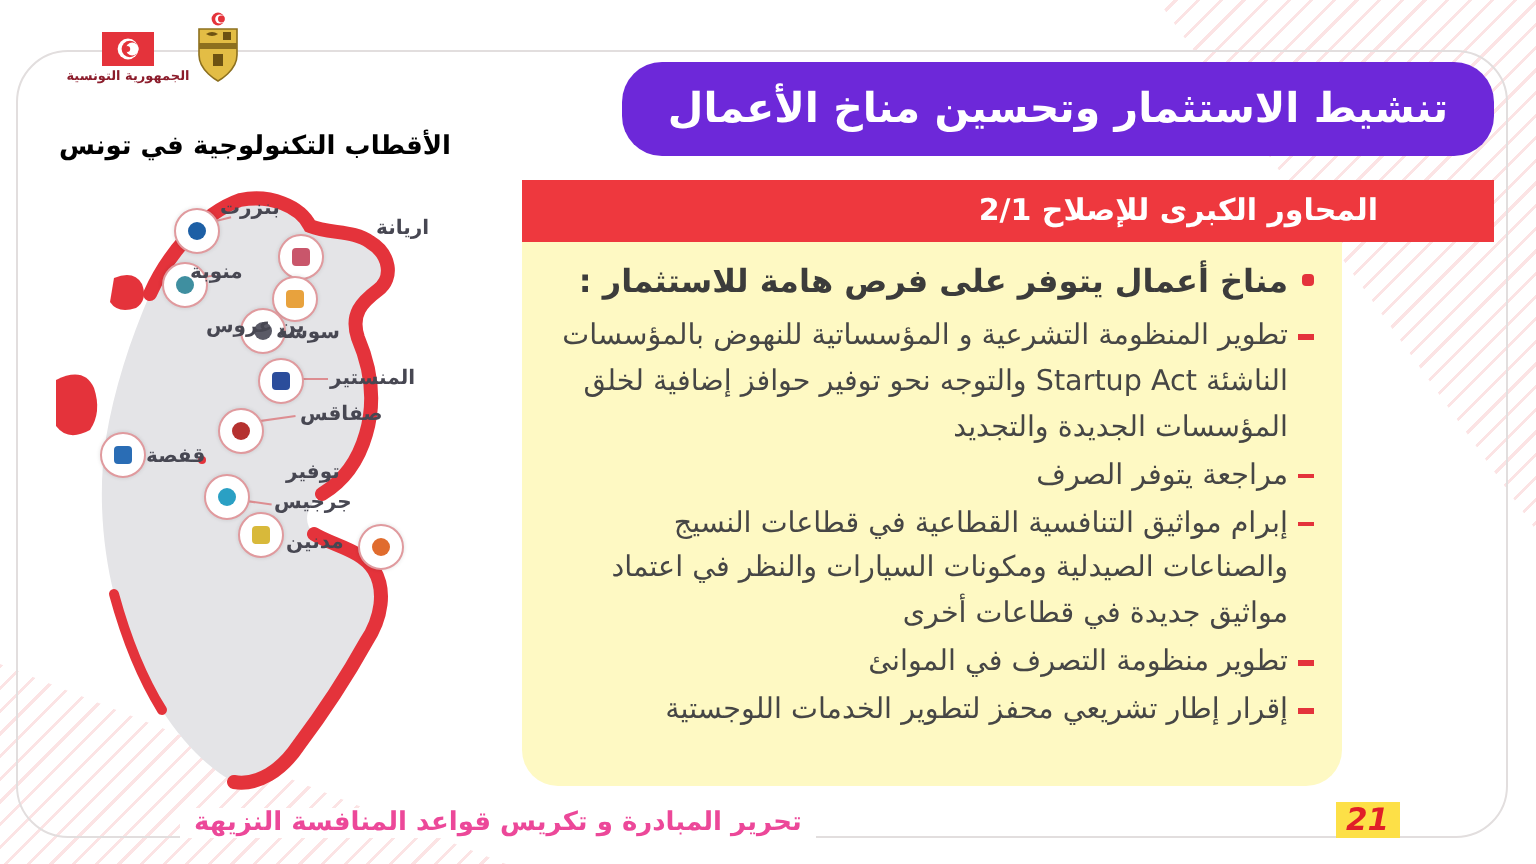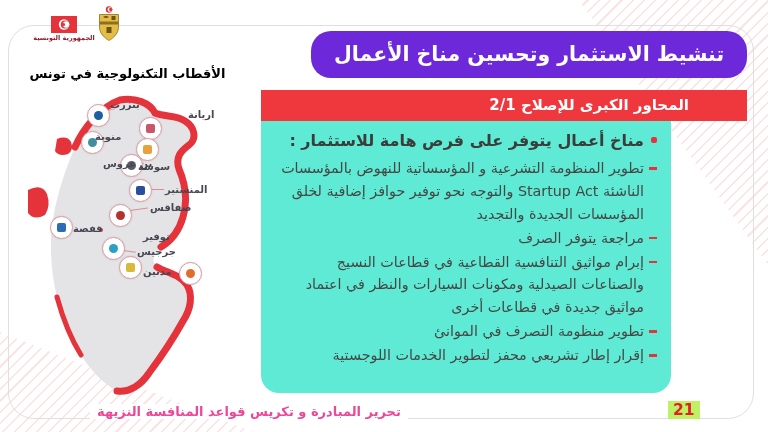--- a/index.html
+++ b/index.html
@@ -26,21 +26,21 @@
   .title-banner{left:311px;top:31px;width:436px;height:47px;background:#6d28d9;
     border-radius:20px;color:#fff;font-size:20.5px;font-weight:bold;line-height:47px;
     text-align:center;direction:rtl;z-index:3;}
   .subtitle-bar{left:261px;top:90px;width:486px;height:31px;background:#ee383e;
     color:#fff;font-size:15px;font-weight:bold;line-height:31px;direction:rtl;
     text-align:right;padding-right:0;box-sizing:border-box;z-index:3;}
   .subtitle-bar span{display:inline-block;padding-left:58px;direction:rtl;}
   .subtitle-inner{position:absolute;right:58px;top:0;}
 
   
-  .panel{left:261px;top:121px;width:410px;height:272px;background:#5eead4;
+  .panel{left:261px;top:121px;width:410px;height:272px;background:#fef9c3;
     border-radius:0 0 18px 18px;z-index:2;box-sizing:border-box;
     padding:8px 14px 0 12px;direction:rtl;}
   .lead{position:relative;font-size:16px;font-weight:bold;color:#3c3c3b;
     padding-right:13px;margin-bottom:4px;line-height:1.5;}
   .bullet-dot{position:absolute;right:0;top:8px;width:6px;height:6px;
     background:#e4333b;border-radius:2px;}
   ul.items{list-style:none;margin:0;padding:0;}
   ul.items li{position:relative;padding-right:13px;font-size:14.3px;color:#464645;
     line-height:1.6;margin-bottom:1px;}
   .dash{position:absolute;right:0;top:10px;width:8px;height:2.5px;background:#e4333b;}
@@ -62,22 +62,22 @@
   .pole.c5 .glyph{background:#5a5a66}.pole.c6 .glyph{background:#2b4d9b}
   .pole.c7 .glyph{background:#b5312f}.pole.c8 .glyph{background:#2a6db5}
   .pole.c9 .glyph{background:#2aa0c4}.pole.c10 .glyph{background:#d8b93a}
   .pole.c11 .glyph{background:#e06c2e}
   .conn{position:absolute;height:1px;background:#dd8d91;transform-origin:left center;z-index:3;}
   .mdot{position:absolute;width:4px;height:4px;border-radius:50%;background:#e4333b;z-index:4;}
 
   
   .footer-tagline{left:90px;top:404px;background:#fff;padding:0 7px;font-size:13px;
     font-weight:bold;color:#ec4899;direction:rtl;z-index:3;}
-  .page-number{left:668px;top:401px;background:#bef264;padding:0 5px;font-size:15.5px;
-    font-weight:800;color:#e01f28;z-index:3;}
+  .page-number{left:668px;top:401px;background:#fde047;padding:0 5px;font-size:15.5px;
+    font-weight:800;color:#e01f28;z-index:3;font-style:italic;}
 </style>
 </head>
 <body>
 
 <div class="stage">
 
   <div class="stripes tr"></div>
   <div class="stripes bl"></div>
   <div class="frame"></div>
 

